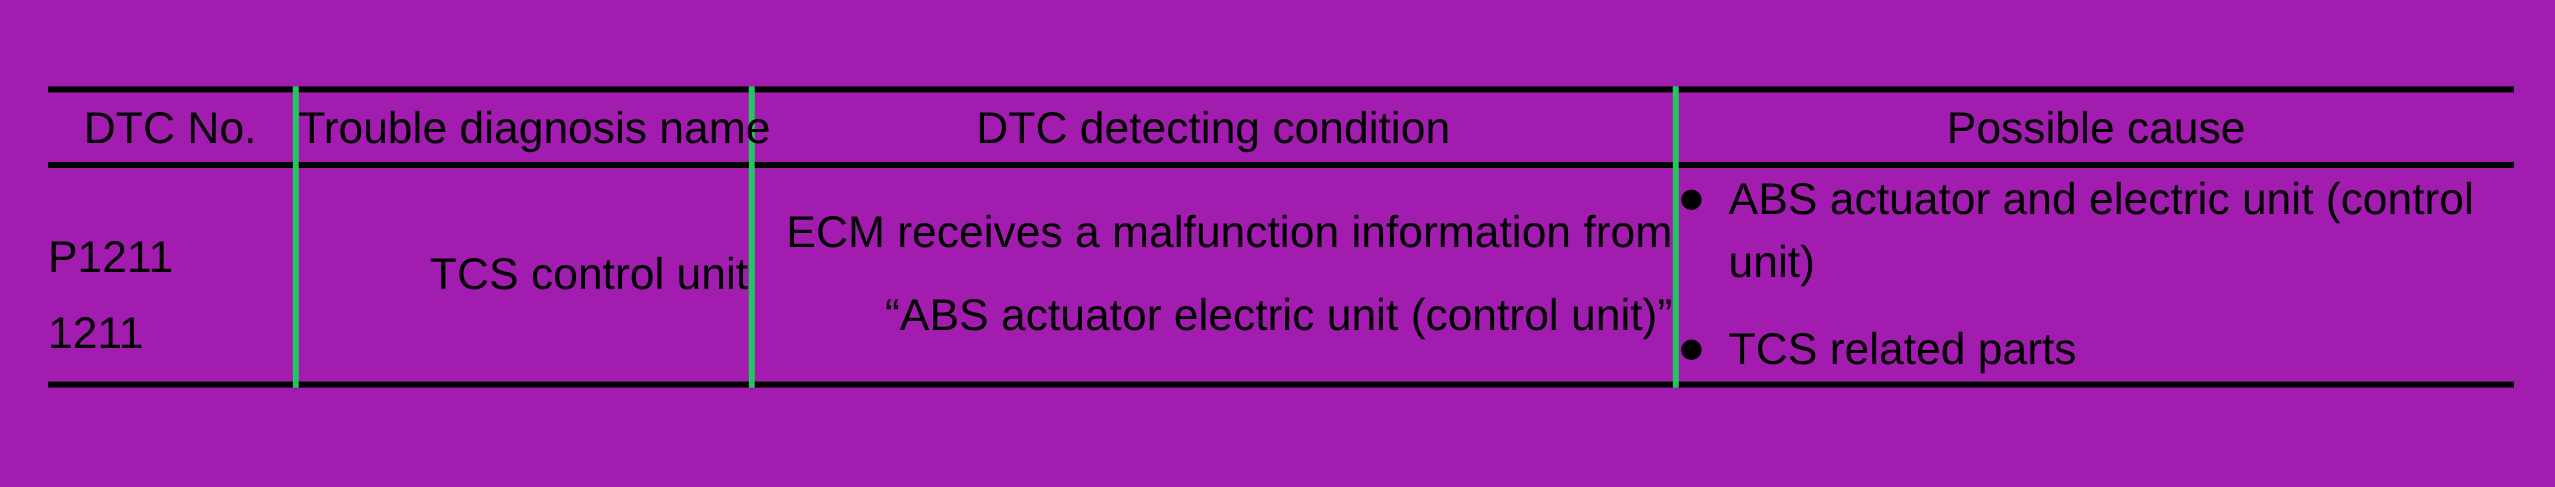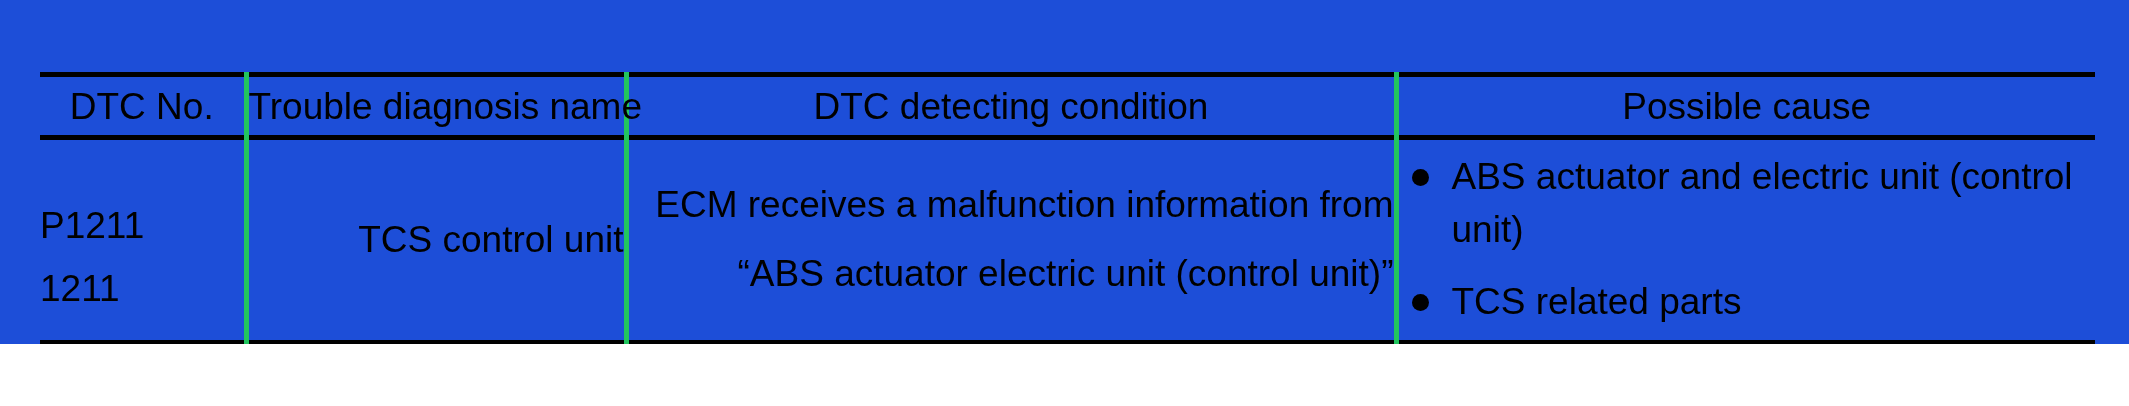--- a/index.html
+++ b/index.html
@@ -8,22 +8,22 @@
     padding: 0;
     background: #ffffff;
   }
   body {
     font-family: "Liberation Sans", sans-serif;
     color: #000000;
   }
   #page {
     position: relative;
     width: 2129px;
-    height: 344px;
-    background: #1d4ed8;
+    height: 406px;
+    background: #a21caf;
     overflow: hidden;
   }
 
   
   .dtc-table-wrap {
     position: absolute;
     left: 40px;
     top: 72px;
     width: 2055px;
   }
@@ -95,21 +95,21 @@
   }
 
   .code-line { display: block; margin-top: 36px; }
   .code-line + .code-line { margin-top: 10px; }
 
   .cond-line { display: block; }
   .cond-line + .cond-line { margin-top: 16px; }
 
   ul.cause-list {
     list-style: none;
-    margin: 11px;
+    margin: 0;
     padding: 0;
   }
   ul.cause-list li {
     position: relative;
     padding-left: 42px;
     margin: 0;
   }
   ul.cause-list li + li { margin-top: 20px; }
   ul.cause-list li .bullet-dot {
     position: absolute;

